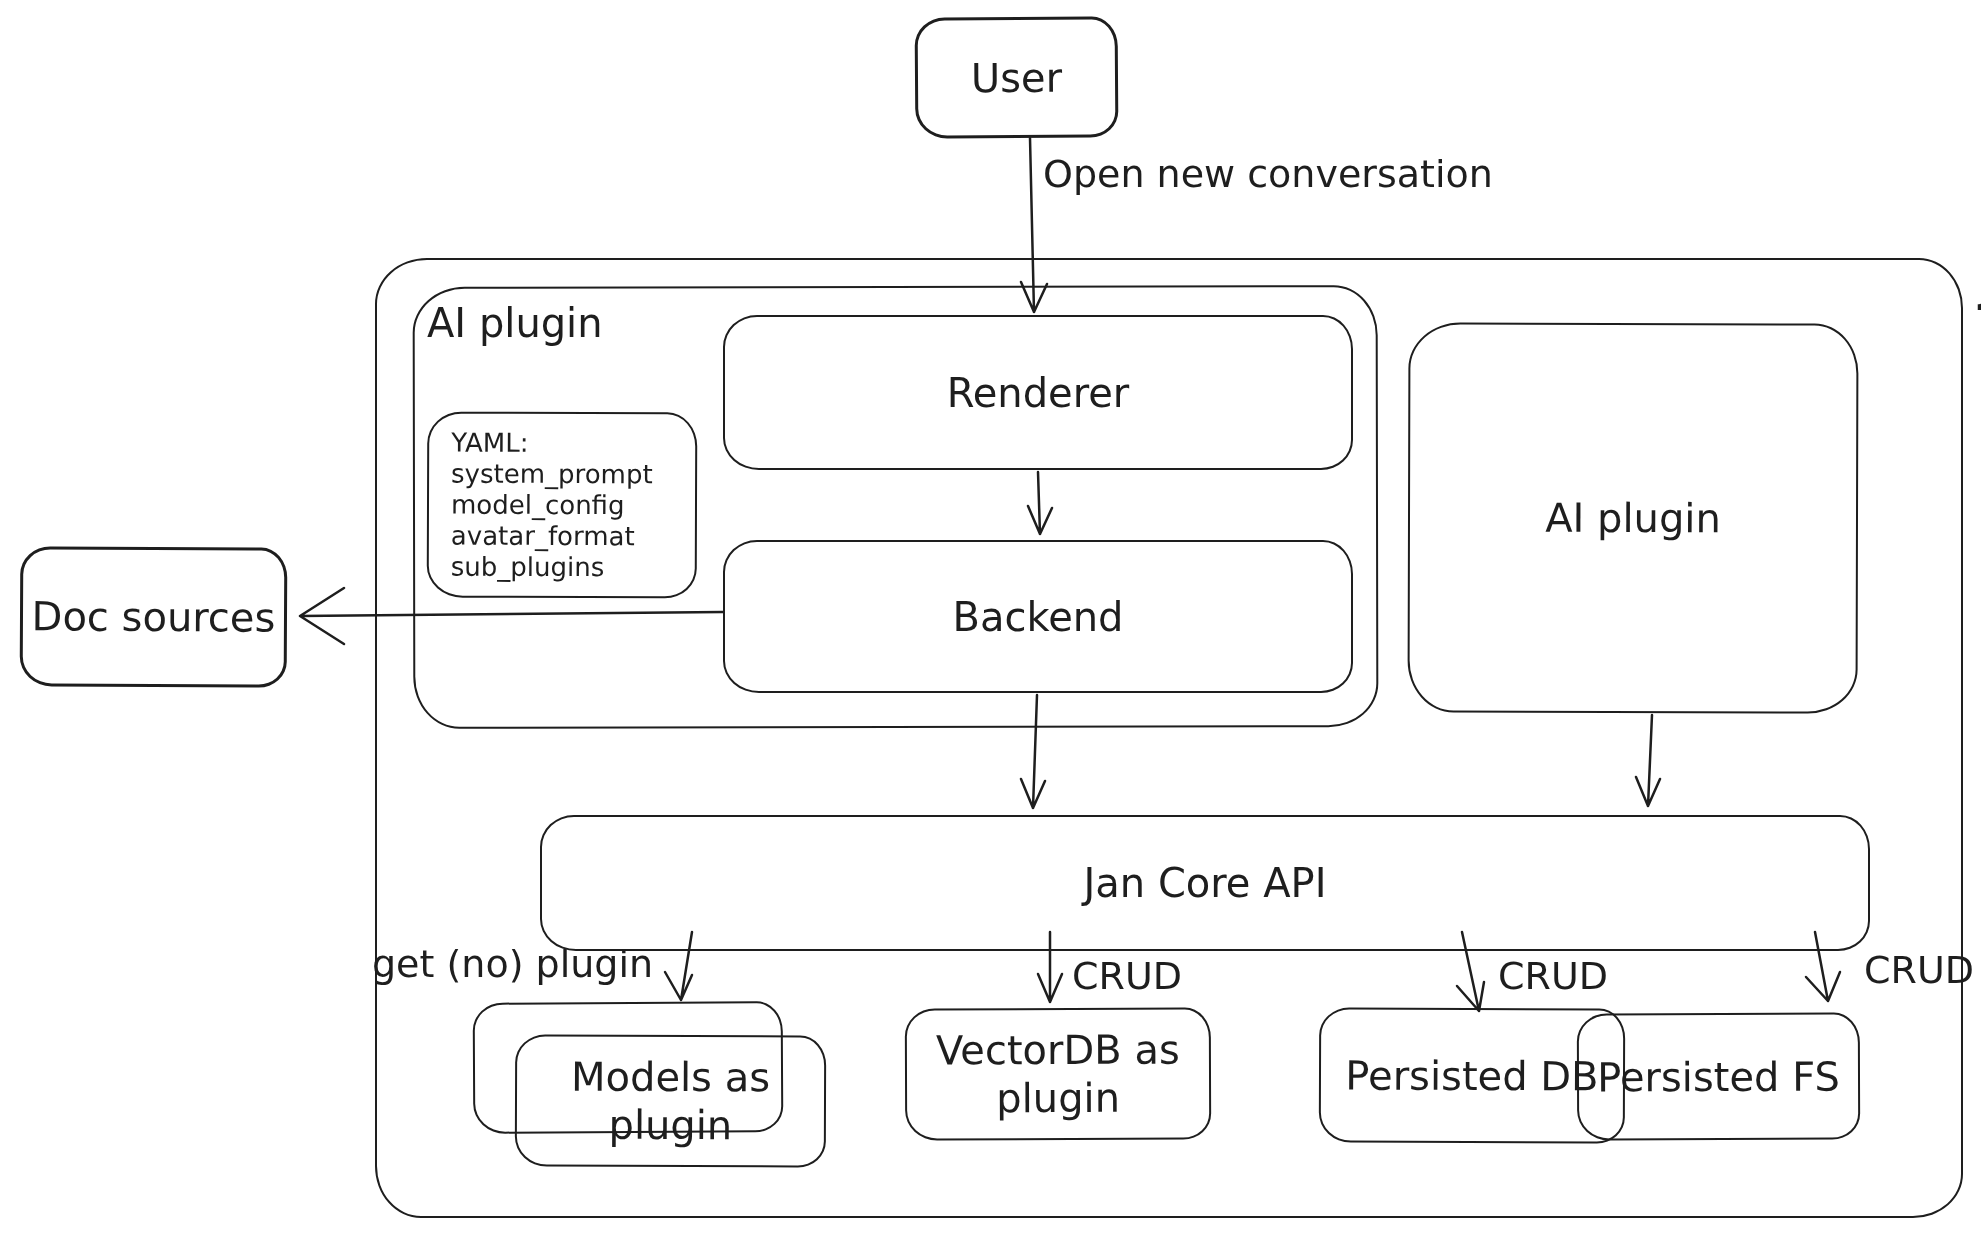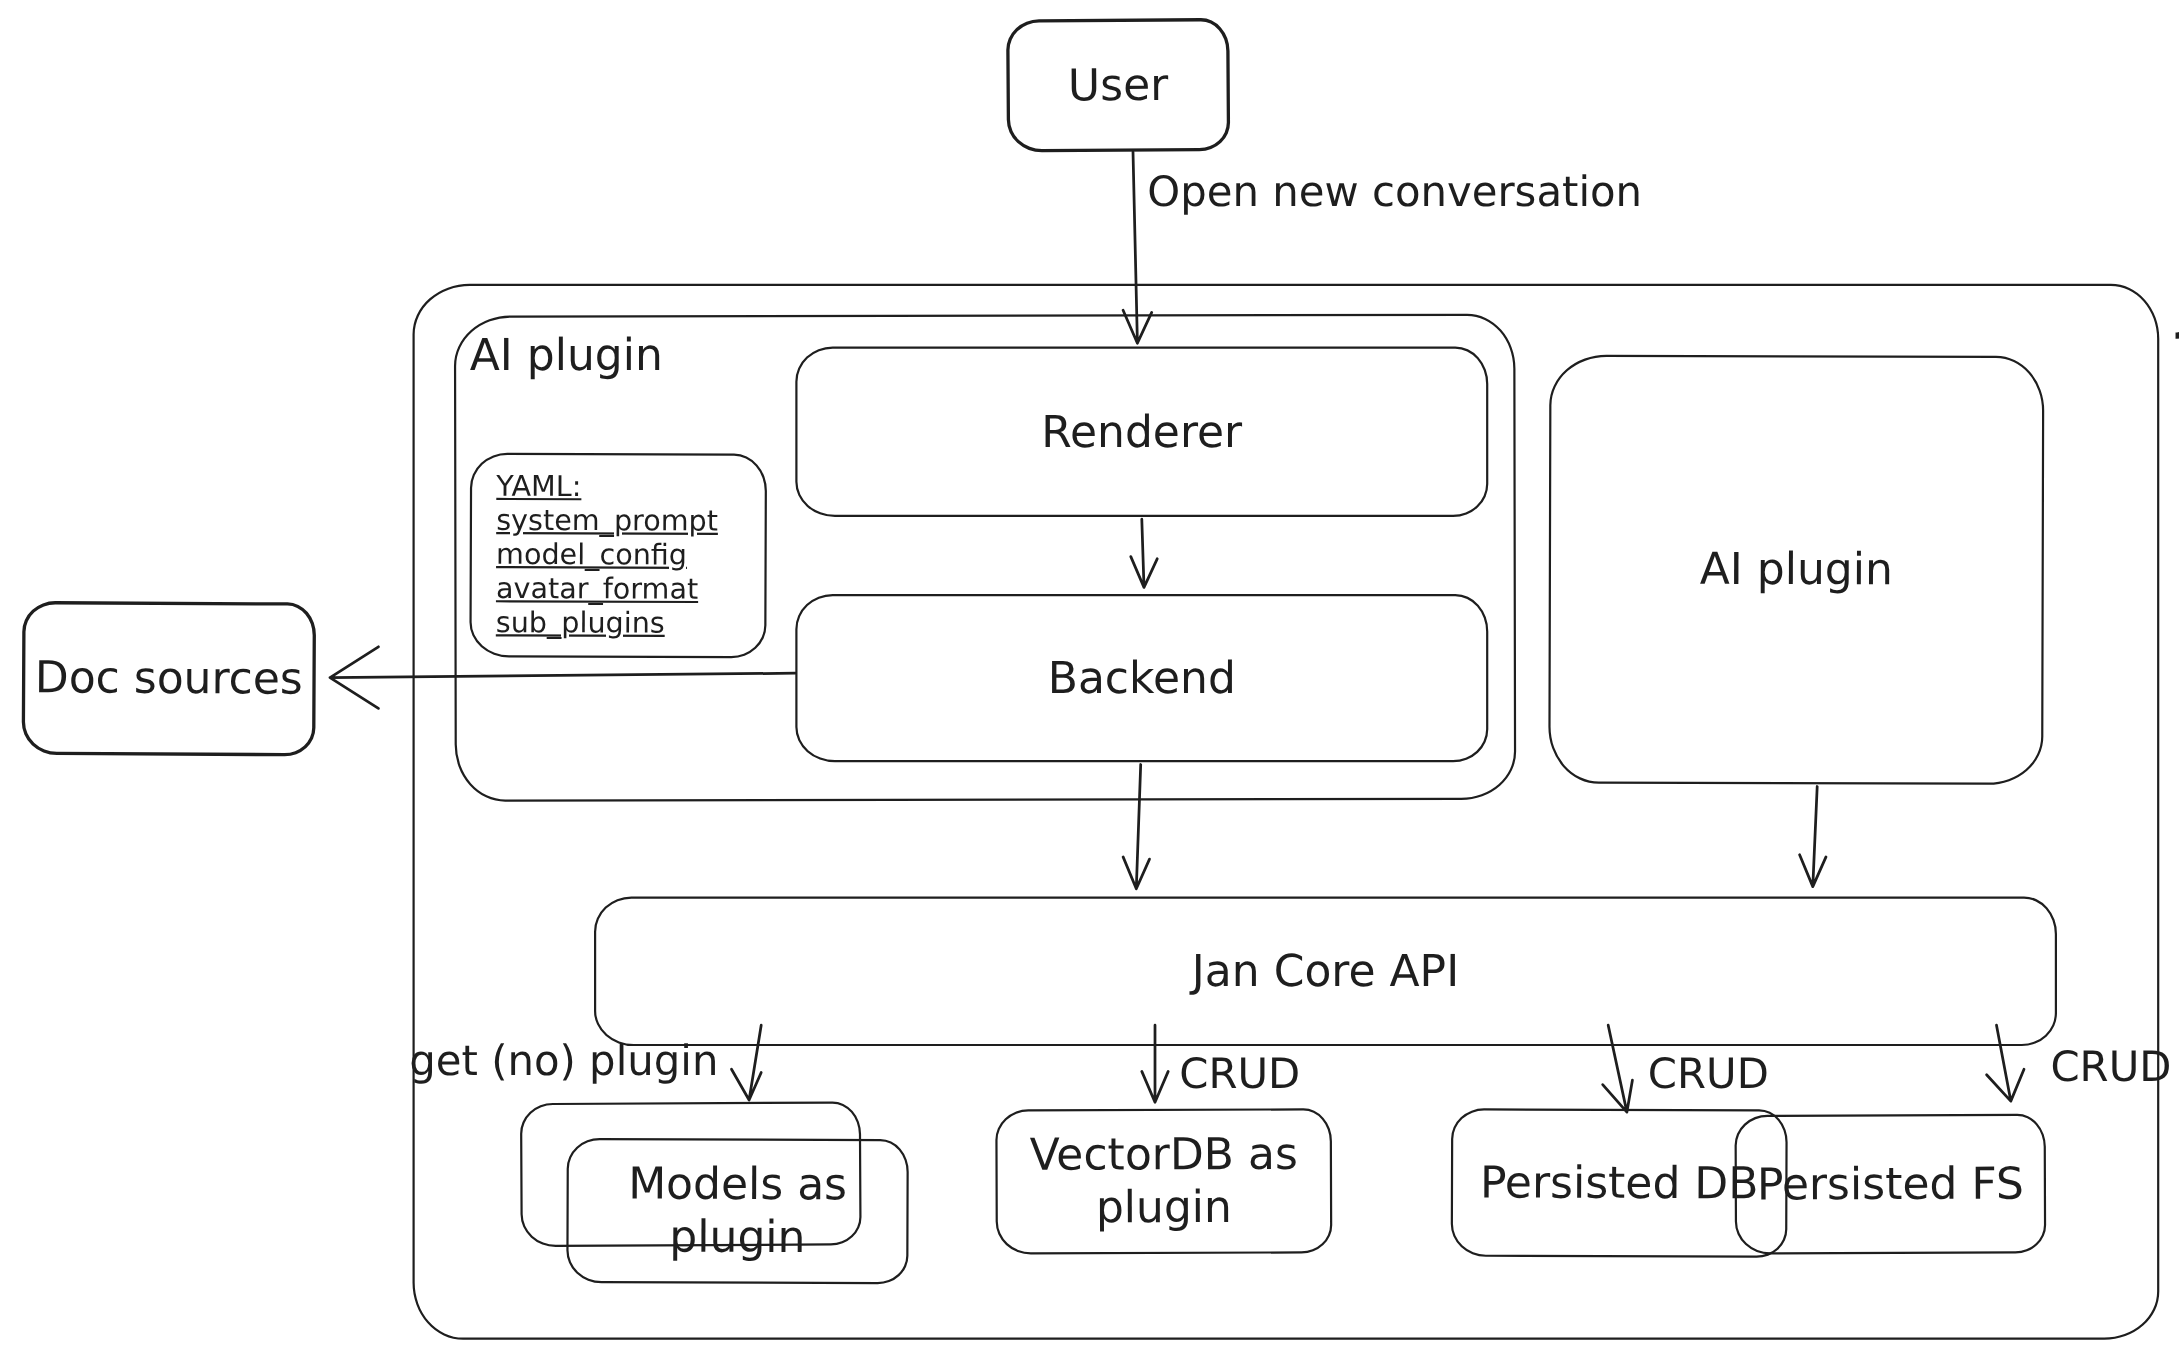--- a/index.html
+++ b/index.html
@@ -50,21 +50,21 @@
   </div>
 
   <div class="edge-label" style="left:1043px; top:150px;">
     <div>Open new conversation</div>
   </div>
 
   <div class="box r-mid" style="left:723px; top:315px; width:630px; height:155px;">
     <span class="node-label">Renderer</span>
   </div>
 
-  <div class="box r-mid" style="left:427px; top:412px; width:270px; height:186px; align-items:flex-start; justify-content:flex-start; padding:14px 0 0 22px; transform:rotate(0.2deg);text-decoration:underline;">
+  <div class="box r-mid" style="left:427px; top:412px; width:270px; height:186px; align-items:flex-start; justify-content:flex-start; padding:14px 0 0 22px; transform:rotate(0.2deg);">
     <div class="note-text">
       <div>YAML:</div>
       <div>system_prompt</div>
       <div>model_config</div>
       <div>avatar_format</div>
       <div>sub_plugins</div>
     </div>
   </div>
 
   <div class="box r-mid" style="left:723px; top:540px; width:630px; height:153px;">

